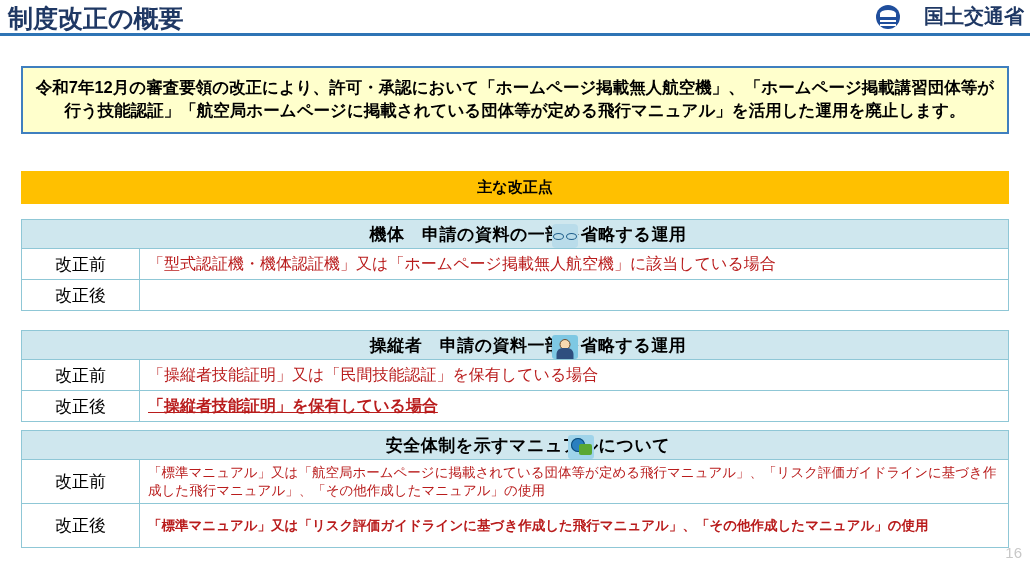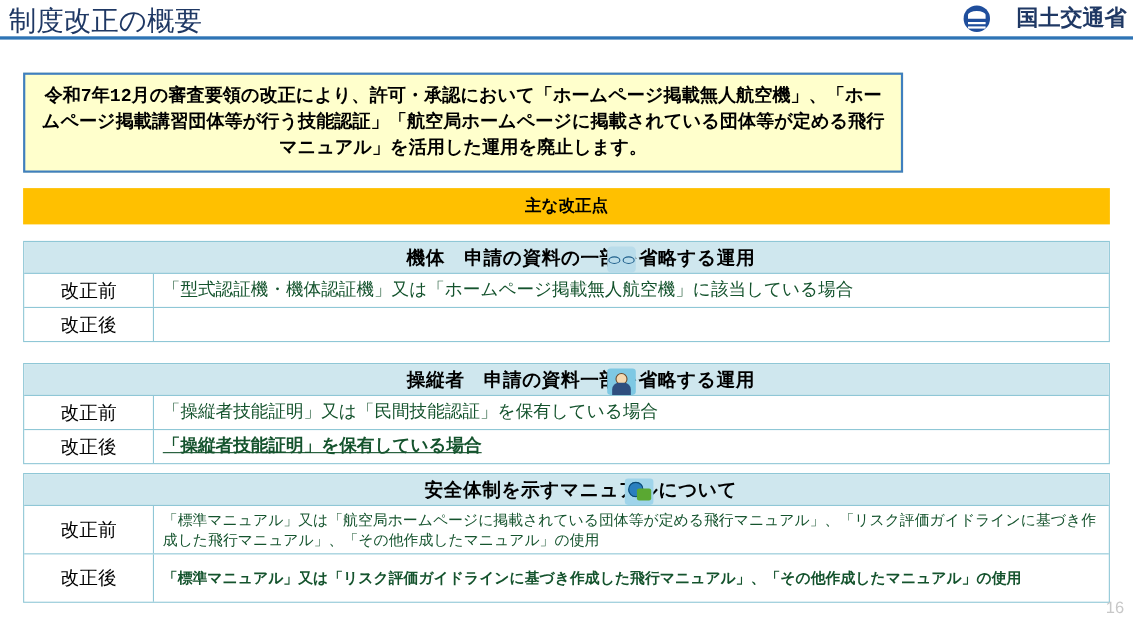--- a/index.html
+++ b/index.html
@@ -20,21 +20,21 @@
     position: absolute;
     left: 0; top: 0;
     width: 1030px;
     height: 36px;
   }
   .header-title {
     position: absolute;
     left: 8px;
     top: 2px;
     font-size: 25px;
-    font-weight: normal;
+    font-weight: bold;
     color: #1f3864;
     letter-spacing: 0px;
     white-space: nowrap;
   }
   .header-rule {
     position: absolute;
     left: 0;
     top: 33px;
     width: 1030px;
     height: 3px;
@@ -78,31 +78,30 @@
     font-weight: bold;
     color: #1f3864;
     white-space: nowrap;
   }
 
   
   .notice {
     position: absolute;
     left: 21px;
     top: 66px;
-    width: 800px;
+    width: 988px;
     box-sizing: border-box;
     background: #ffffcc;
     border: 2px solid #3f7fbf;
     padding: 8px 10px 9px 10px;
     text-align: center;
     font-size: 16.5px;
     font-weight: bold;
     color: #000000;
     line-height: 1.42;
-    font-family: Liberation Mono, monospace;
   }
 
   
   .main-bar {
     position: absolute;
     left: 21px;
     top: 171px;
     width: 988px;
     height: 33px;
     background: #ffc000;
@@ -230,21 +229,21 @@
     justify-content: center;
     font-size: 17px;
     color: #000000;
     padding: 3px 0;
     box-sizing: border-box;
   }
   .row-text {
     flex: 1;
     padding: 4px 6px 4px 8px;
     font-size: 16px;
-    color: #14532d;
+    color: #b91c1c;
     display: flex;
     align-items: center;
     line-height: 1.3;
   }
   .row-text.bold { font-weight: bold; }
   .row-text.small { font-size: 13.5px; line-height: 1.28; }
   .row-text.small.bold { font-size: 13.5px; font-weight: bold; }
   .row1-h { min-height: 30px; }
   .row2-h { min-height: 30px; }
   .row3-h { min-height: 43px; }

